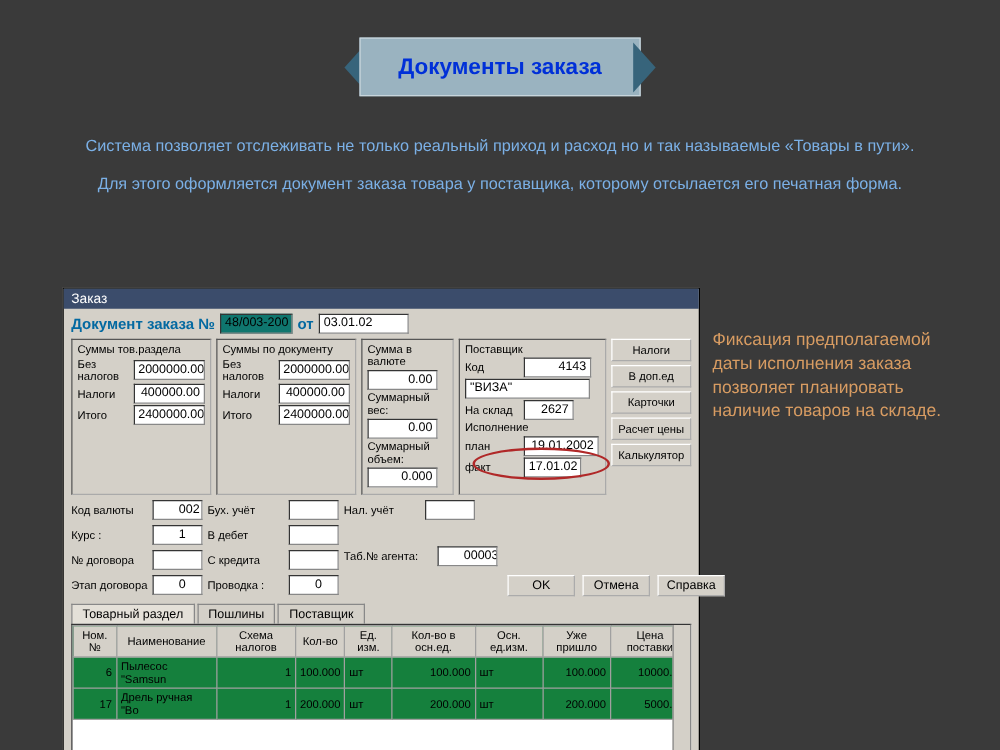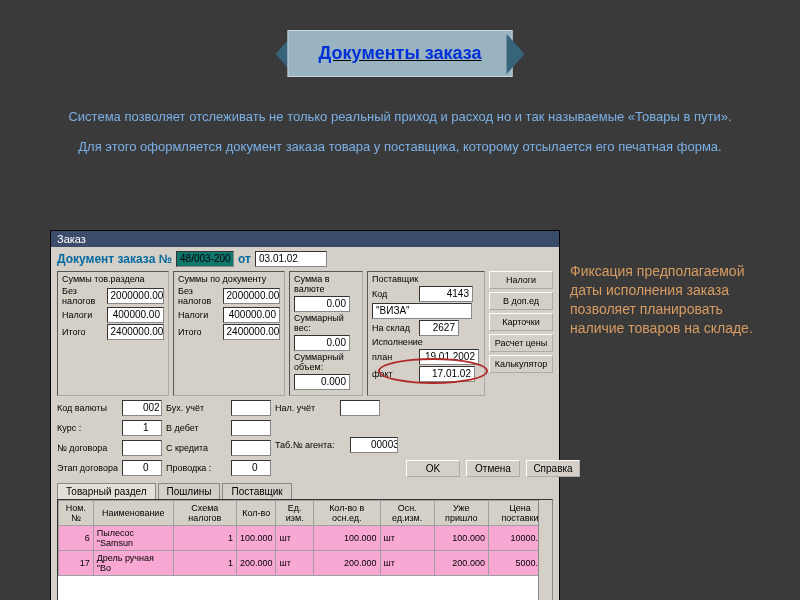--- a/index.html
+++ b/index.html
@@ -1,19 +1,19 @@
 <!DOCTYPE html>
 <html><head>
 <meta charset="utf-8">
 <style>
   * { box-sizing: border-box; font-family: Arial, sans-serif; }
   body { margin: 0; width: 800px; height: 600px; background: #3a3a3a; overflow: hidden; position: relative; }
 
   
-  .banner-wrap { position: absolute; top: 30px; left: 50%; transform: translateX(-50%); display: flex; align-items: center; text-decoration: underline; }
+  .banner-wrap { position: absolute; top: 30px; left: 50%; transform: translateX(-50%); display: flex; align-items: center; }
   .banner-side { width: 0; height: 0; border-top: 20px solid transparent; border-bottom: 20px solid transparent; }
   .banner-left  { border-right: 18px solid #37647b; margin-right: -6px; }
   .banner-right { border-left: 18px solid #37647b; margin-left: -6px; }
   .banner {
     background: #9ab3c0; color: #0030d8; font-weight: bold; font-size: 18px;
     padding: 12px 30px; border: 1px solid #c8d5dc;
   }
 
   .intro { position: absolute; top: 108px; left: 50px; right: 50px; text-align: center; color: #7bb0e6; font-size: 13px; line-height: 1.35; }
   .intro p { margin: 0 0 12px 0; }
@@ -58,21 +58,21 @@
     width: 110px; height: 26px; pointer-events: none;
   }
 
   .okrow { display: flex; gap: 6px; justify-content: flex-start; margin-top: 4px; }
   .okrow .btn { width: 54px; }
 
   .tabs { display: flex; margin-top: 6px; }
   .tab { border: 1px solid #888; border-bottom: none; padding: 2px 8px; font-size: 10px; background: #d4d0c8; margin-right: 2px; cursor: default; }
   .tab.active { background: #e4e0d8; }
 
-  table.data { width: 100%; border-collapse: collapse; background: #f9a8d4; }
+  table.data { width: 100%; border-collapse: collapse; background: #15803d; }
   table.data th, table.data td { border: 1px solid #a0a0a0; font-size: 9px; padding: 2px 3px; }
   table.data th { background: #d4d0c8; font-weight: normal; text-align: center; }
   table.data td { text-align: right; }
   table.data td.l { text-align: left; }
   .tblwrap { border: 1px inset #888; background: #fff; height: 110px; overflow: hidden; position: relative; }
   .scroll { position: absolute; right: 0; top: 0; bottom: 0; width: 14px; background: #d4d0c8; border-left: 1px solid #888; }
 </style>
 </head>
 <body>
 
@@ -162,21 +162,21 @@
             <label>На склад</label>
             <span class="in" style="width:40px">2627</span>
           </div>
         <div class="gtitle">Исполнение</div>
         <div class="kv">
             <label>план</label>
             <span class="in" style="width:60px">19.01.2002</span>
           </div>
         <div class="kv">
             <label>факт</label>
-            <span class="in" style="width:56px">17.01.02</span>
+            <span class="in" style="width:46px">17.01.02</span>
           </div>
         <div class="ellipse" style="top:86px;left:10px"></div>
       </div>
 
       <div class="sidebtns">
         <div class="btn">Налоги</div>
         <div class="btn">В доп.ед</div>
         <div class="btn">Карточки</div>
         <div class="btn">Расчет цены</div>
         <div class="btn">Калькулятор</div>

